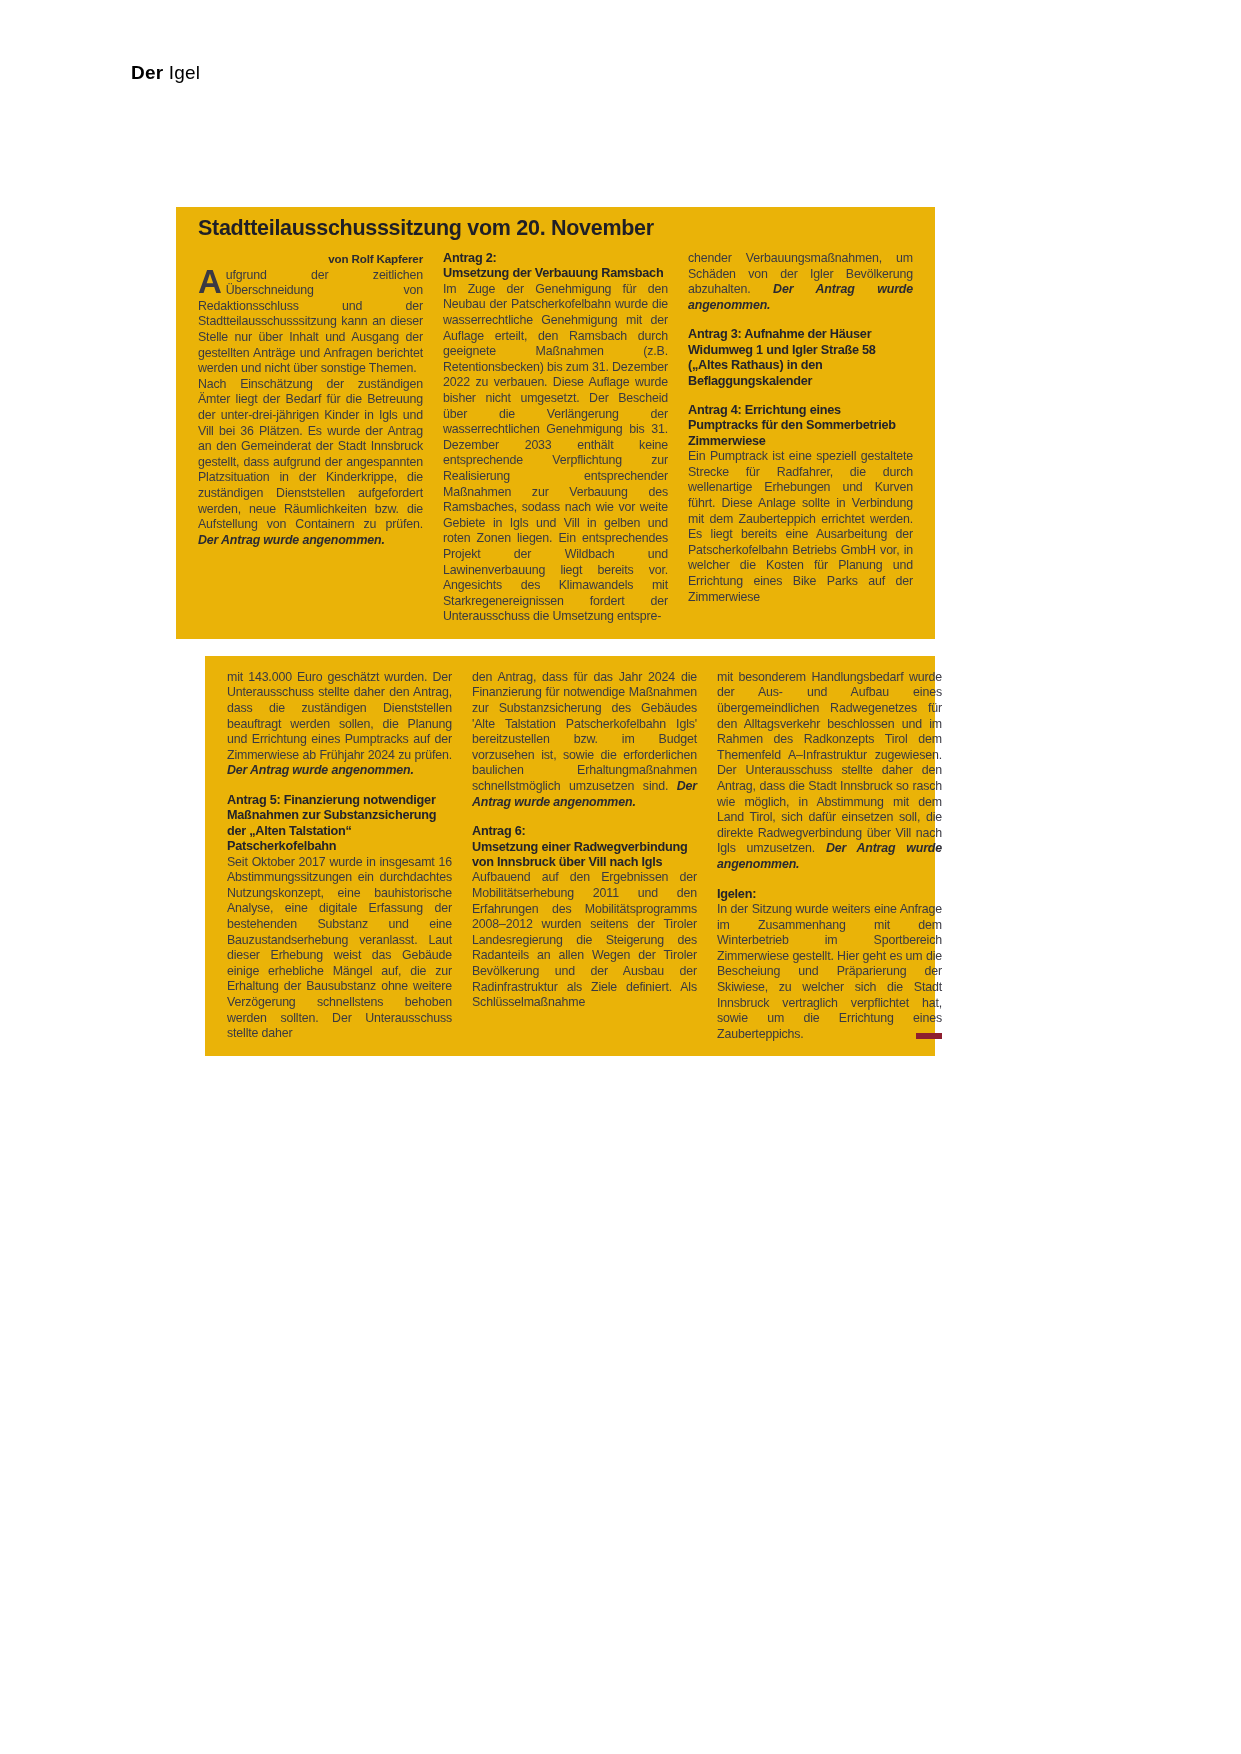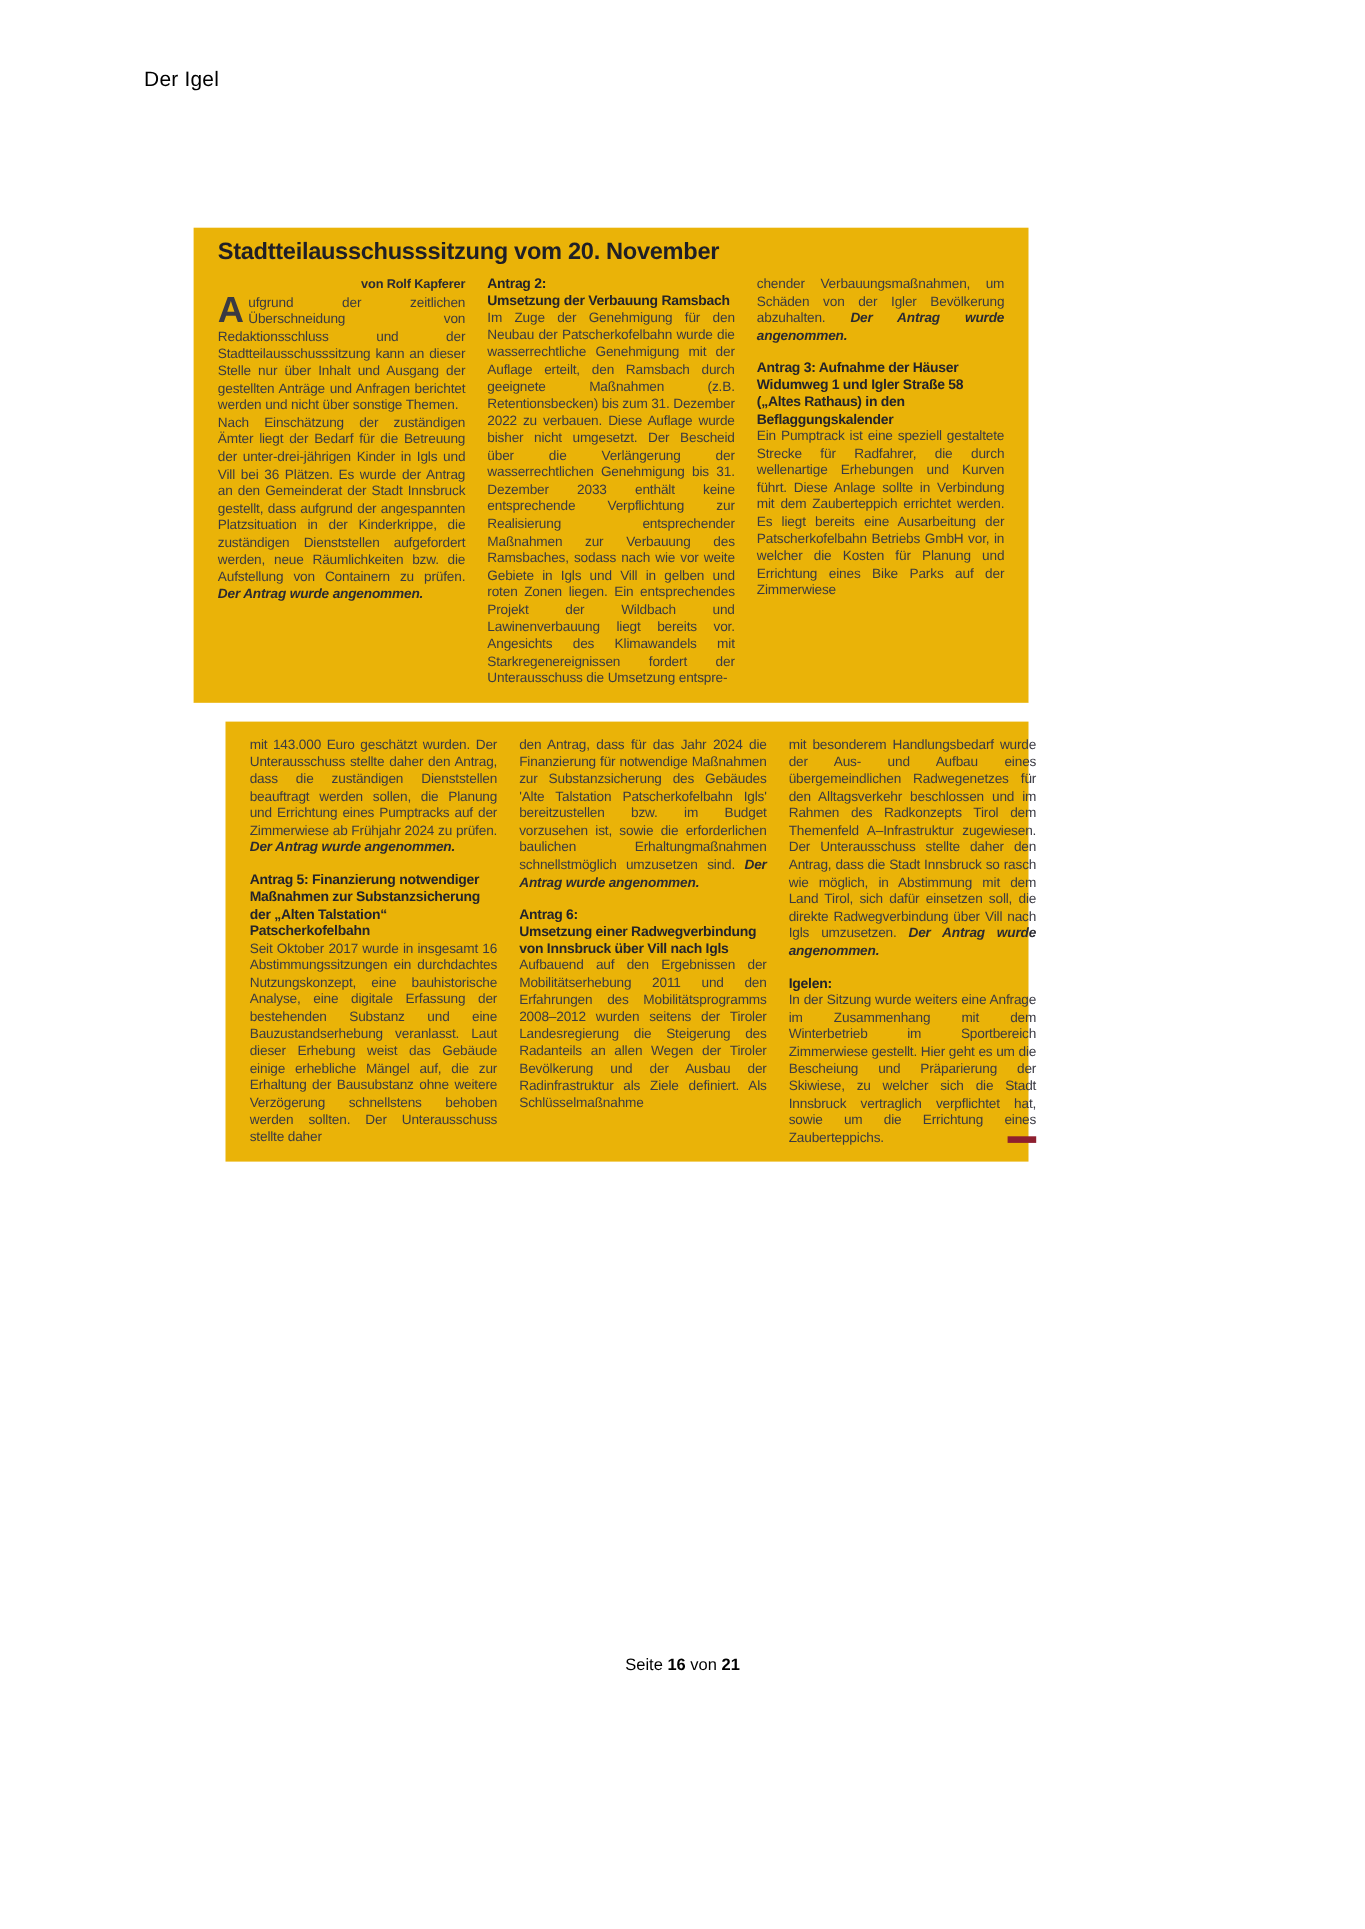--- a/index.html
+++ b/index.html
@@ -5,21 +5,21 @@
   * { margin:0; padding:0; box-sizing:border-box; }
   html,body { background:#ffffff; }
   .page {
     position:relative; width:1241px; height:1754px; background:#ffffff;
     font-family:"Liberation Sans", sans-serif; overflow:hidden;
   }
   .brand {
     position:absolute; left:131px; top:62px;
     font-size:19px; color:#000000; letter-spacing:0.2px;
   }
-  .brand b { font-weight:normal; }
+  .brand b { font-weight:bold; }
   .doc-heading {
     position:absolute; left:131px; top:132px;
     font-size:20.5px; font-weight:bold; color:#000000; letter-spacing:0.1px;
   }
   
   .scan {
     position:absolute; left:176px; top:207px; width:759px;
     font-family:"Liberation Sans", sans-serif;
     color:#3a3a43;
   }
@@ -84,20 +84,21 @@
           <div class="headline" style="margin-top:0;">Antrag 2:
 Umsetzung der Verbauung Ramsbach</div>
           <div class="para">Im Zuge der Genehmigung für den Neubau der Patscherkofelbahn wurde die wasserrechtliche Genehmigung mit der Auflage erteilt, den Ramsbach durch geeignete Maßnahmen (z.B. Retentionsbecken) bis zum 31. Dezember 2022 zu verbauen. Diese Auflage wurde bisher nicht umgesetzt. Der Bescheid über die Verlängerung der wasserrechtlichen Genehmigung bis 31. Dezember 2033 enthält keine entsprechende Verpflichtung zur Realisierung entsprechender Maßnahmen zur Verbauung des Ramsbaches, sodass nach wie vor weite Gebiete in Igls und Vill in gelben und roten Zonen liegen. Ein entsprechendes Projekt der Wildbach und Lawinenverbauung liegt bereits vor. Angesichts des Klimawandels mit Starkregenereignissen fordert der Unterausschuss die Umsetzung entspre-</div>
         </div>
 
         <div class="col">
           <div class="para">
             <span>chender Verbauungsmaßnahmen, um Schäden von der Igler Bevölkerung abzuhalten. </span><span class="verdict">Der Antrag wurde angenommen.</span>
           </div>
           <div class="headline">Antrag 3: Aufnahme der Häuser Widumweg 1 und Igler Straße 58 („Altes Rathaus) in den Beflaggungskalender</div>
+          <div class="headline">Antrag 4: Errichtung eines Pumptracks für den Sommerbetrieb Zimmerwiese</div>
           <div class="para">Ein Pumptrack ist eine speziell gestaltete Strecke für Radfahrer, die durch wellenartige Erhebungen und Kurven führt. Diese Anlage sollte in Verbindung mit dem Zauberteppich errichtet werden. Es liegt bereits eine Ausarbeitung der Patscherkofelbahn Betriebs GmbH vor, in welcher die Kosten für Planung und Errichtung eines Bike Parks auf der Zimmerwiese</div>
         </div>
 
       </div>
     </div>
 
     <div class="gap"></div>
 
     <div class="scan-block lower">
       <div class="cols">
@@ -127,15 +128,14 @@
           <div class="para">
             <span>In der Sitzung wurde weiters eine Anfrage im Zusammenhang mit dem Winterbetrieb im Sportbereich Zimmerwiese gestellt. Hier geht es um die Bescheiung und Präparierung der Skiwiese, zu welcher sich die Stadt Innsbruck vertraglich verpflichtet hat, sowie um die Errichtung eines Zauberteppichs.</span><span class="endmark" style="background: rgb(142, 31, 47);"></span>
           </div>
         </div>
 
       </div>
     </div>
 
   </div>
 
-  <div class="footer"><span>Seite </span><b>16</b><span> von </span><b>21</b></div>
 
 </div>
 
 </body></html>

